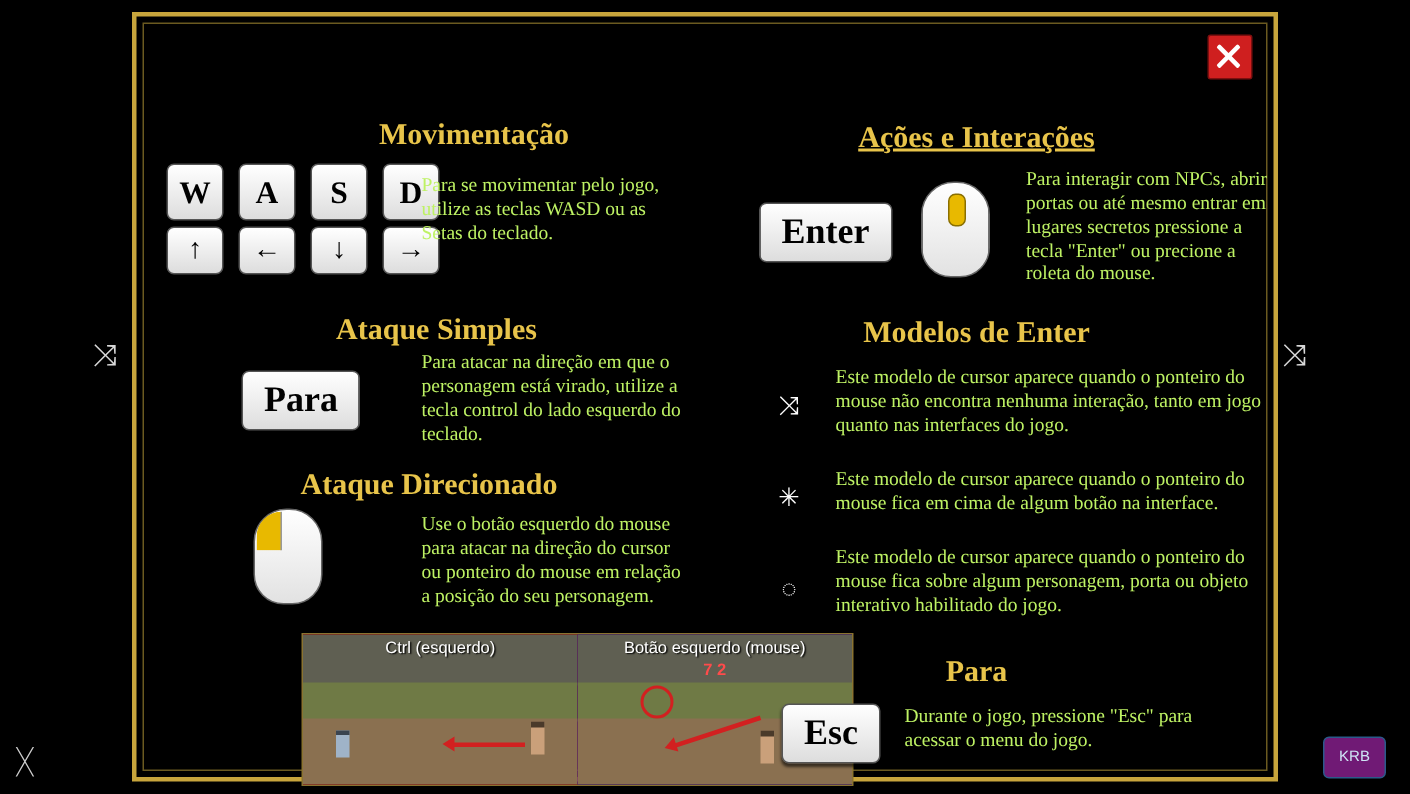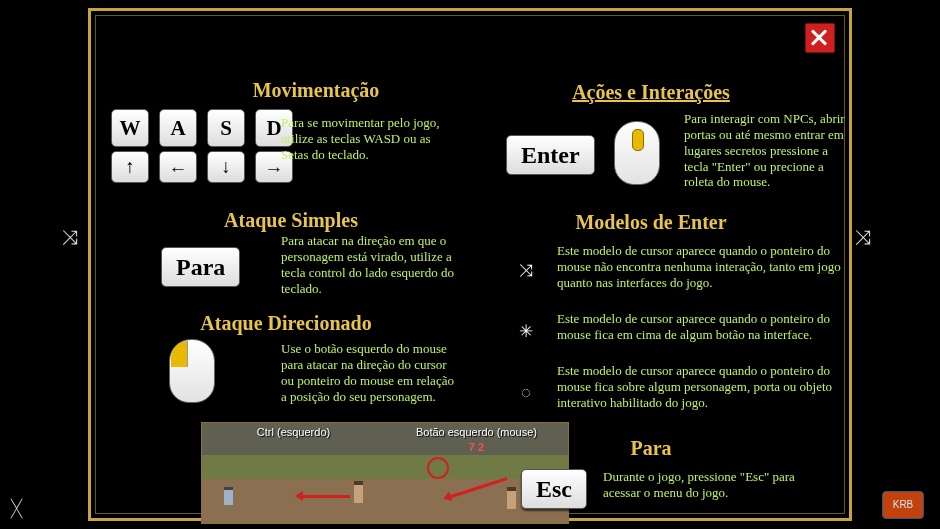--- a/index.html
+++ b/index.html
@@ -270,21 +270,21 @@
     font-size: 22px;
     font-family: "DejaVu Sans", sans-serif;
   }
   
   #logo {
     position: absolute;
     right: 16px;
     bottom: 10px;
     width: 40px;
     height: 26px;
-    background: #c2410c;
+    background: #701a75;
     border: 1px solid #2a5a8a;
     border-radius: 4px;
     color: #cfe4f5;
     font-size: 10px;
     text-align: center;
     line-height: 26px;
     font-family: "Liberation Sans", sans-serif;
   }
 </style>
 </head>

